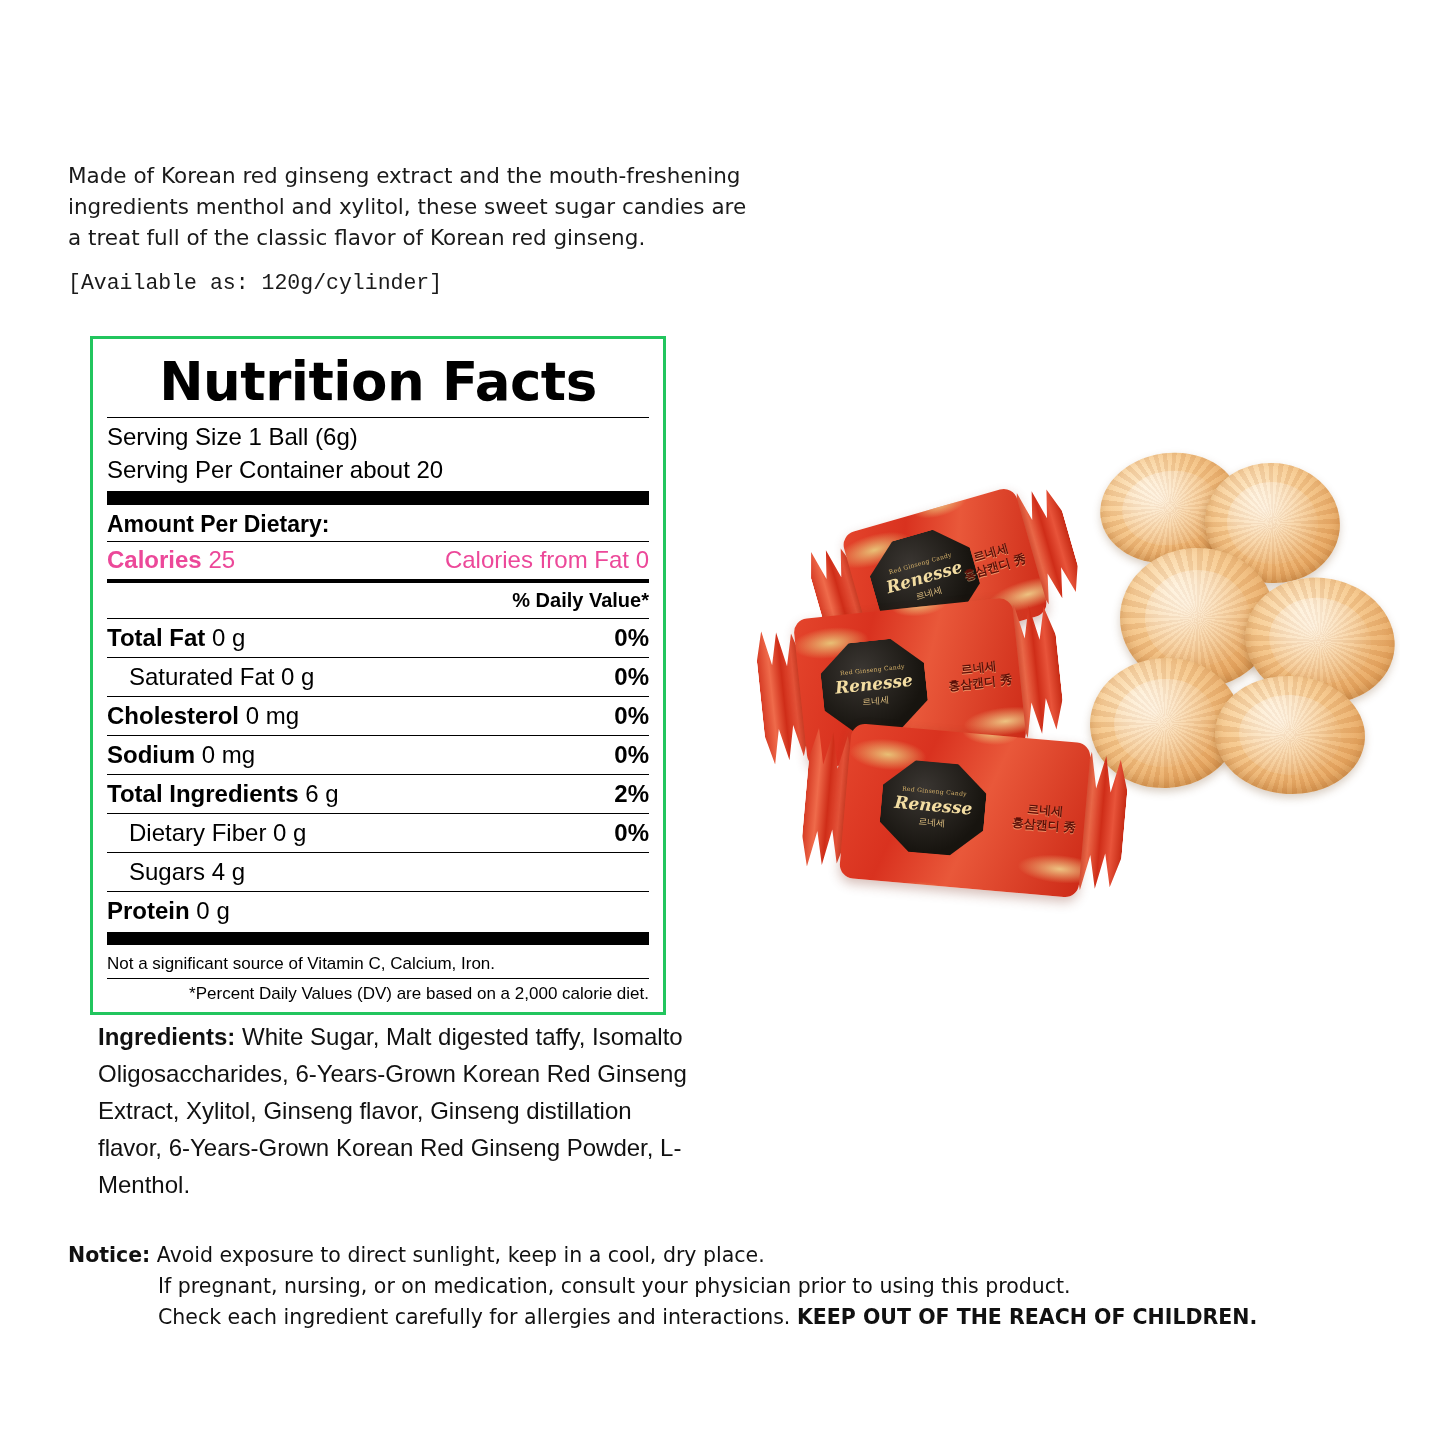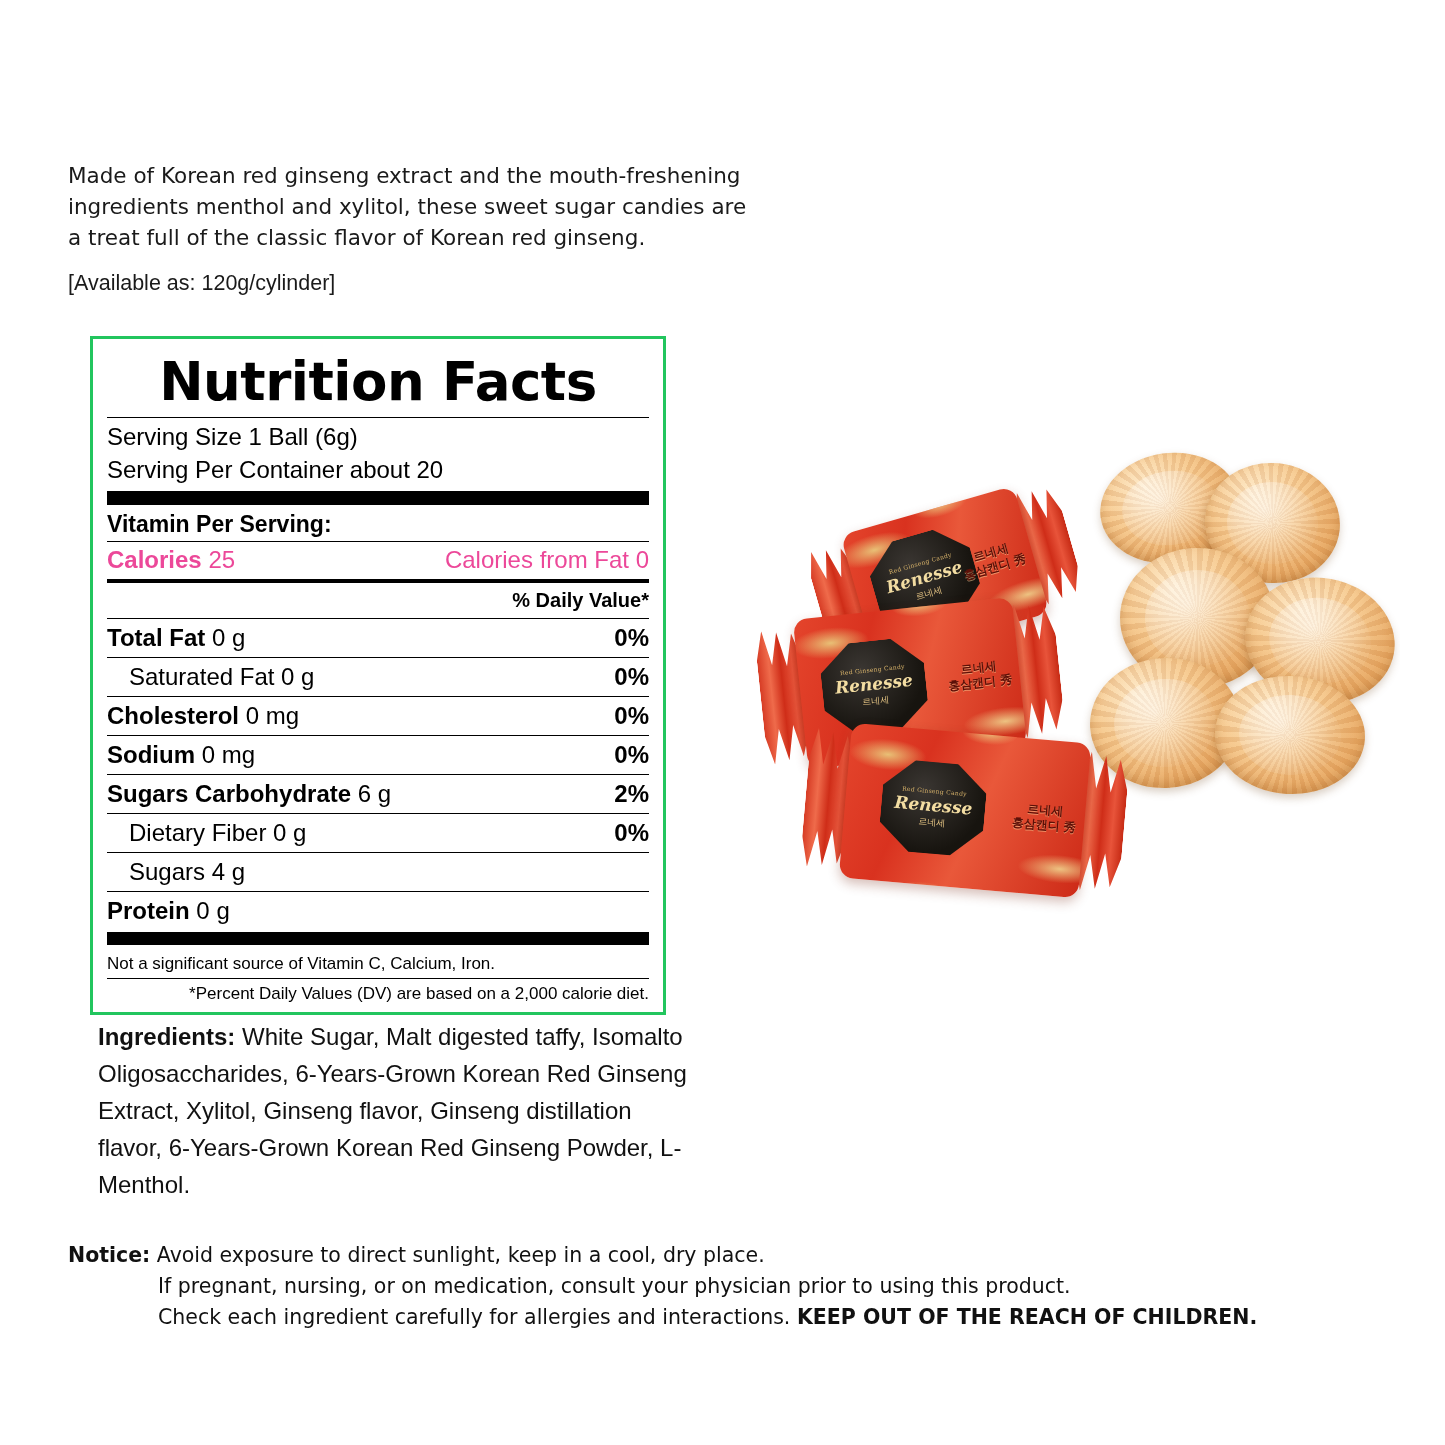--- a/index.html
+++ b/index.html
@@ -27,21 +27,21 @@
     font-family: "DejaVu Sans", sans-serif;
     font-size: 21.5px;
     line-height: 31px;
     color: #1a1a1a;
     white-space: nowrap;
   }
   #availability {
     position: absolute;
     left: 68px;
     top: 268px;
-    font-family: Liberation Sans, sans-serif;
+    font-family: Liberation Mono, monospace;
     font-size: 21.5px;
     line-height: 31px;
     color: #1a1a1a;
     white-space: nowrap;
   }
 
   
   #nutrition-panel {
     position: absolute;
     left: 90px;
@@ -264,21 +264,21 @@
 </div>
 <div id="availability">[Available as: 120g/cylinder]</div>
 
 <div id="nutrition-panel">
   <div class="nf-inner">
     <div id="nf-title">Nutrition Facts</div>
     <div class="rule-thin"></div>
     <div class="nf-serving">Serving Size 1 Ball (6g)</div>
     <div class="nf-serving">Serving Per Container about 20</div>
     <div class="rule-thick"></div>
-    <div class="nf-amount">Vitamin Per Serving:</div>
+    <div class="nf-amount">Amount Per Dietary:</div>
     <div class="rule-thin"></div>
     <div class="nf-cal-row">
       <div>
         <span class="bold">Calories</span>
         <span>25</span>
       </div>
       <div>Calories from Fat 0</div>
     </div>
     <div class="rule-med"></div>
     <div class="nf-dv-row">% Daily Value*</div>
@@ -315,21 +315,21 @@
       <div class="nf-label">
         <b>Sodium</b>
         <span>0 mg</span>
       </div>
       <div class="nf-pct">0%</div>
     </div>
     <div class="rule-thin"></div>
 
     <div class="nf-row">
       <div class="nf-label">
-        <b>Sugars Carbohydrate</b>
+        <b>Total Ingredients</b>
         <span>6 g</span>
       </div>
       <div class="nf-pct">2%</div>
     </div>
     <div class="rule-thin"></div>
 
     <div class="nf-row nf-indent">
       <div class="nf-label">
         <span>Dietary Fiber</span>
         <span>0 g</span>

